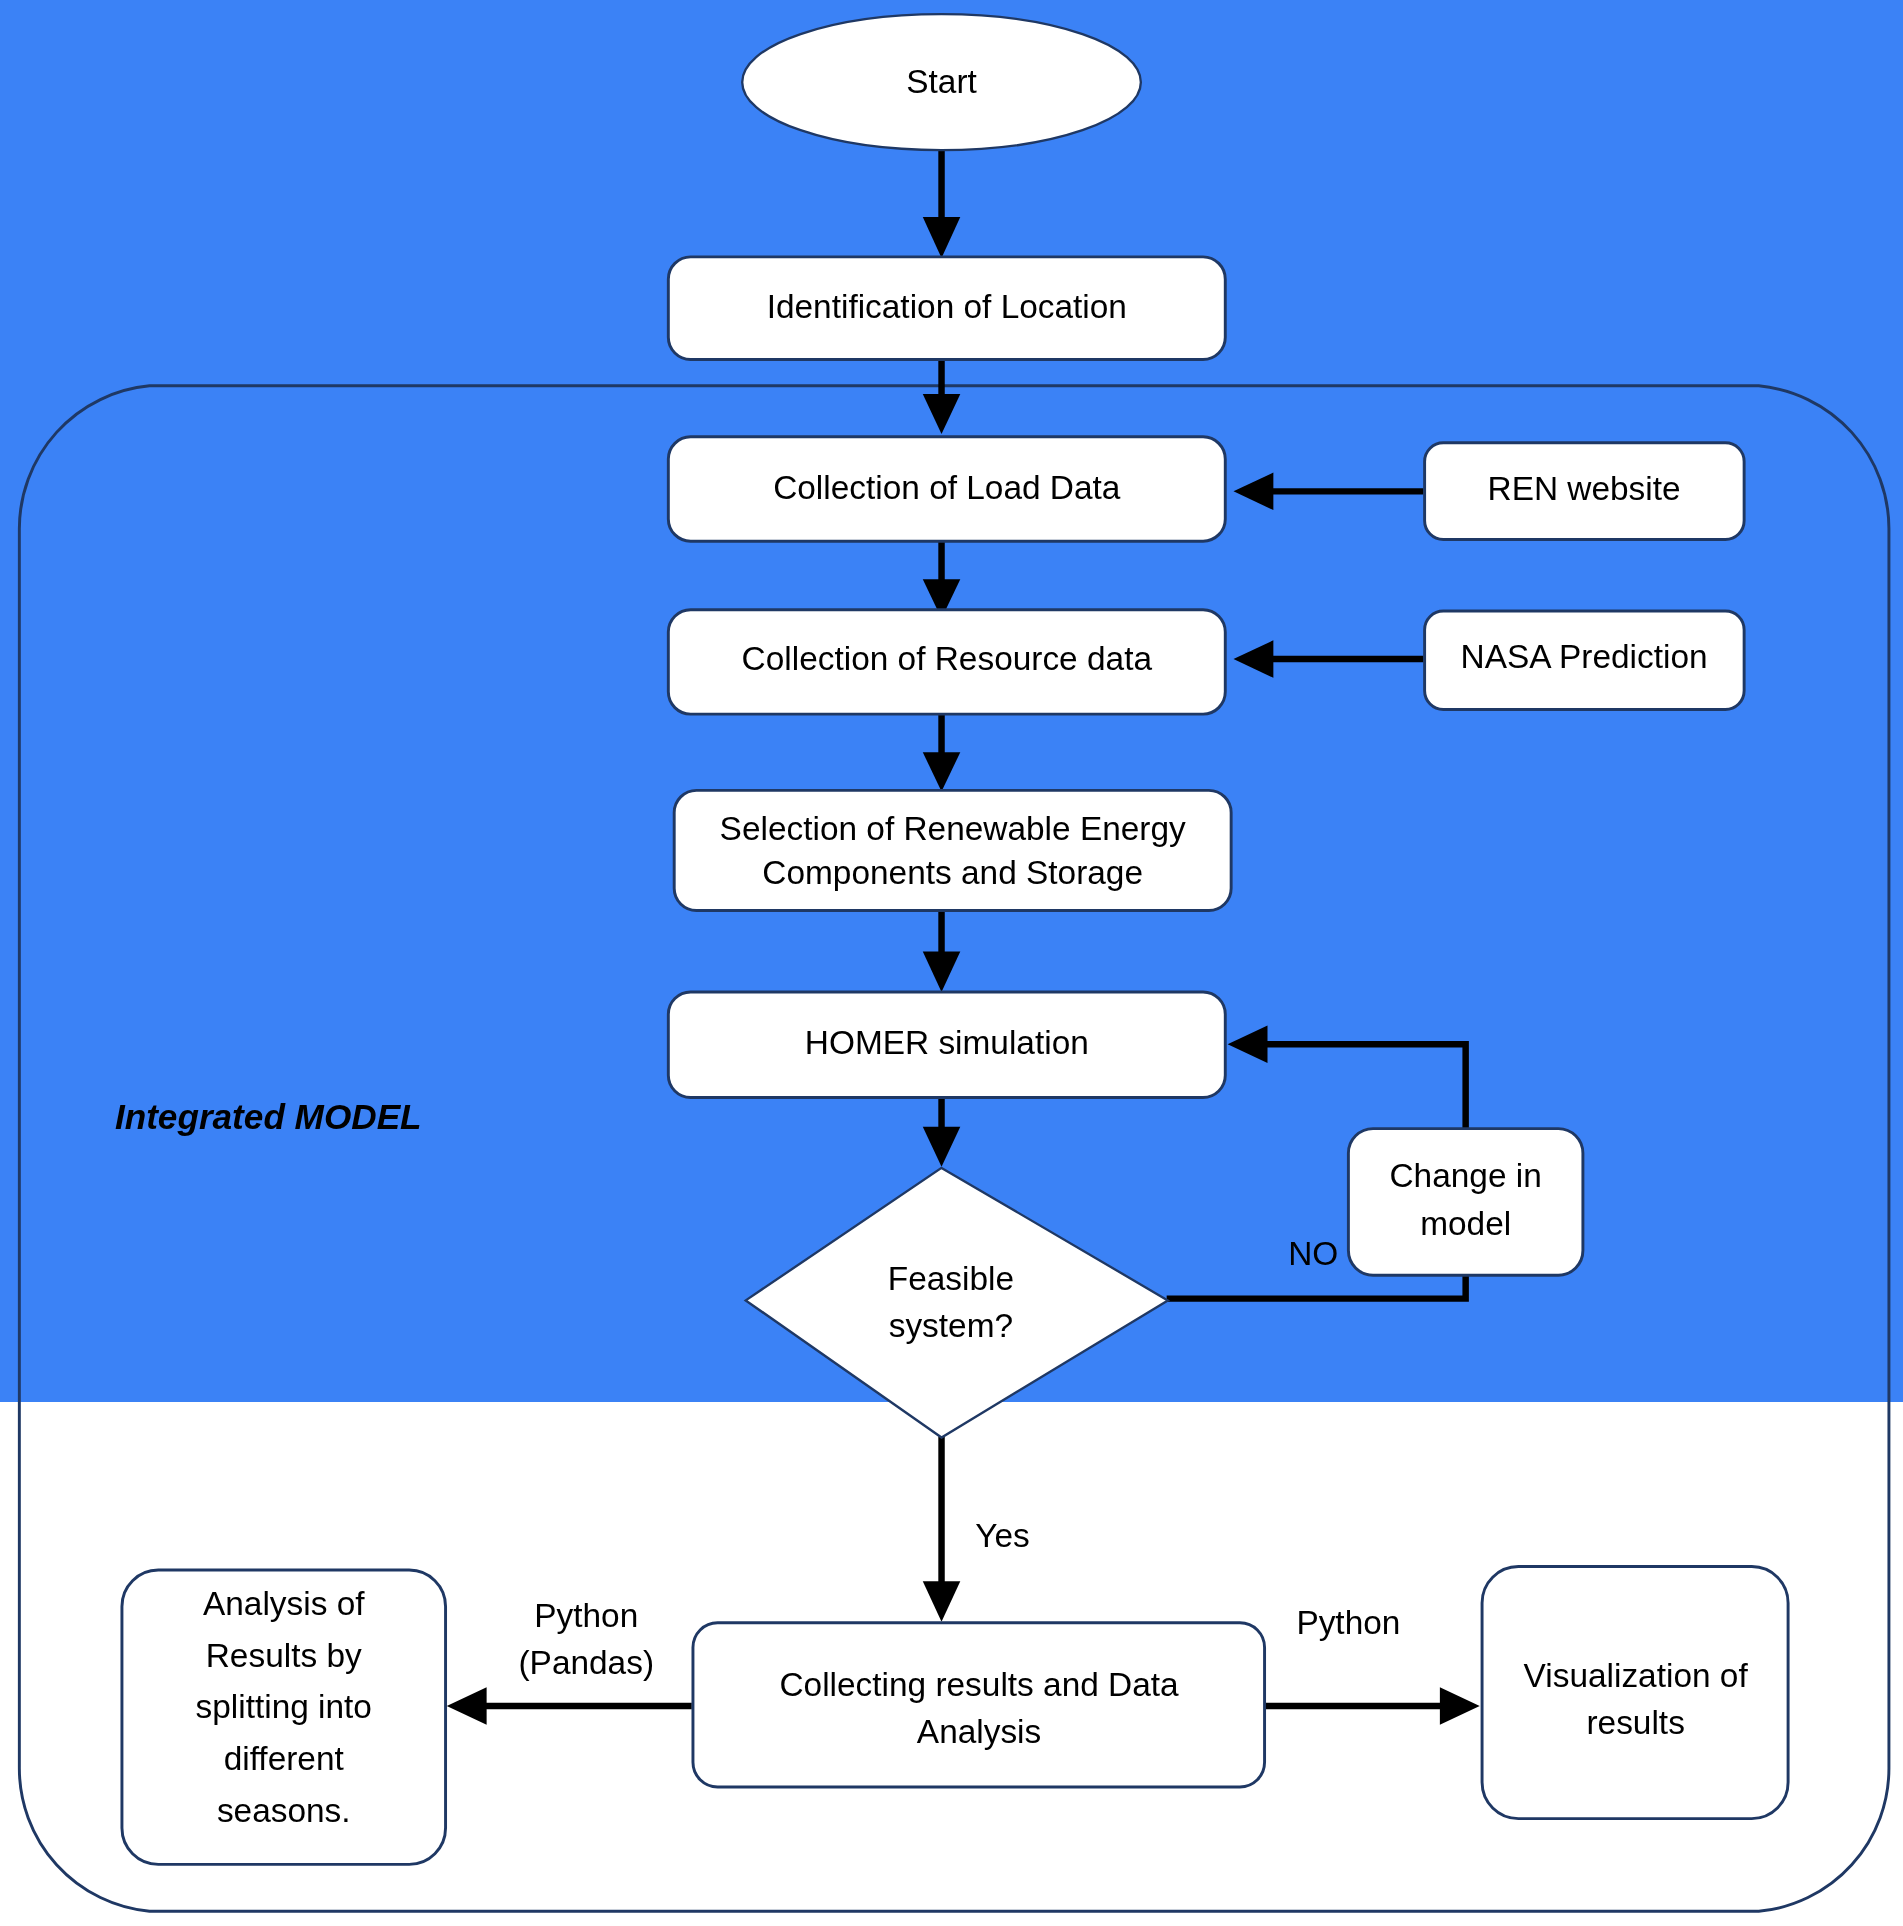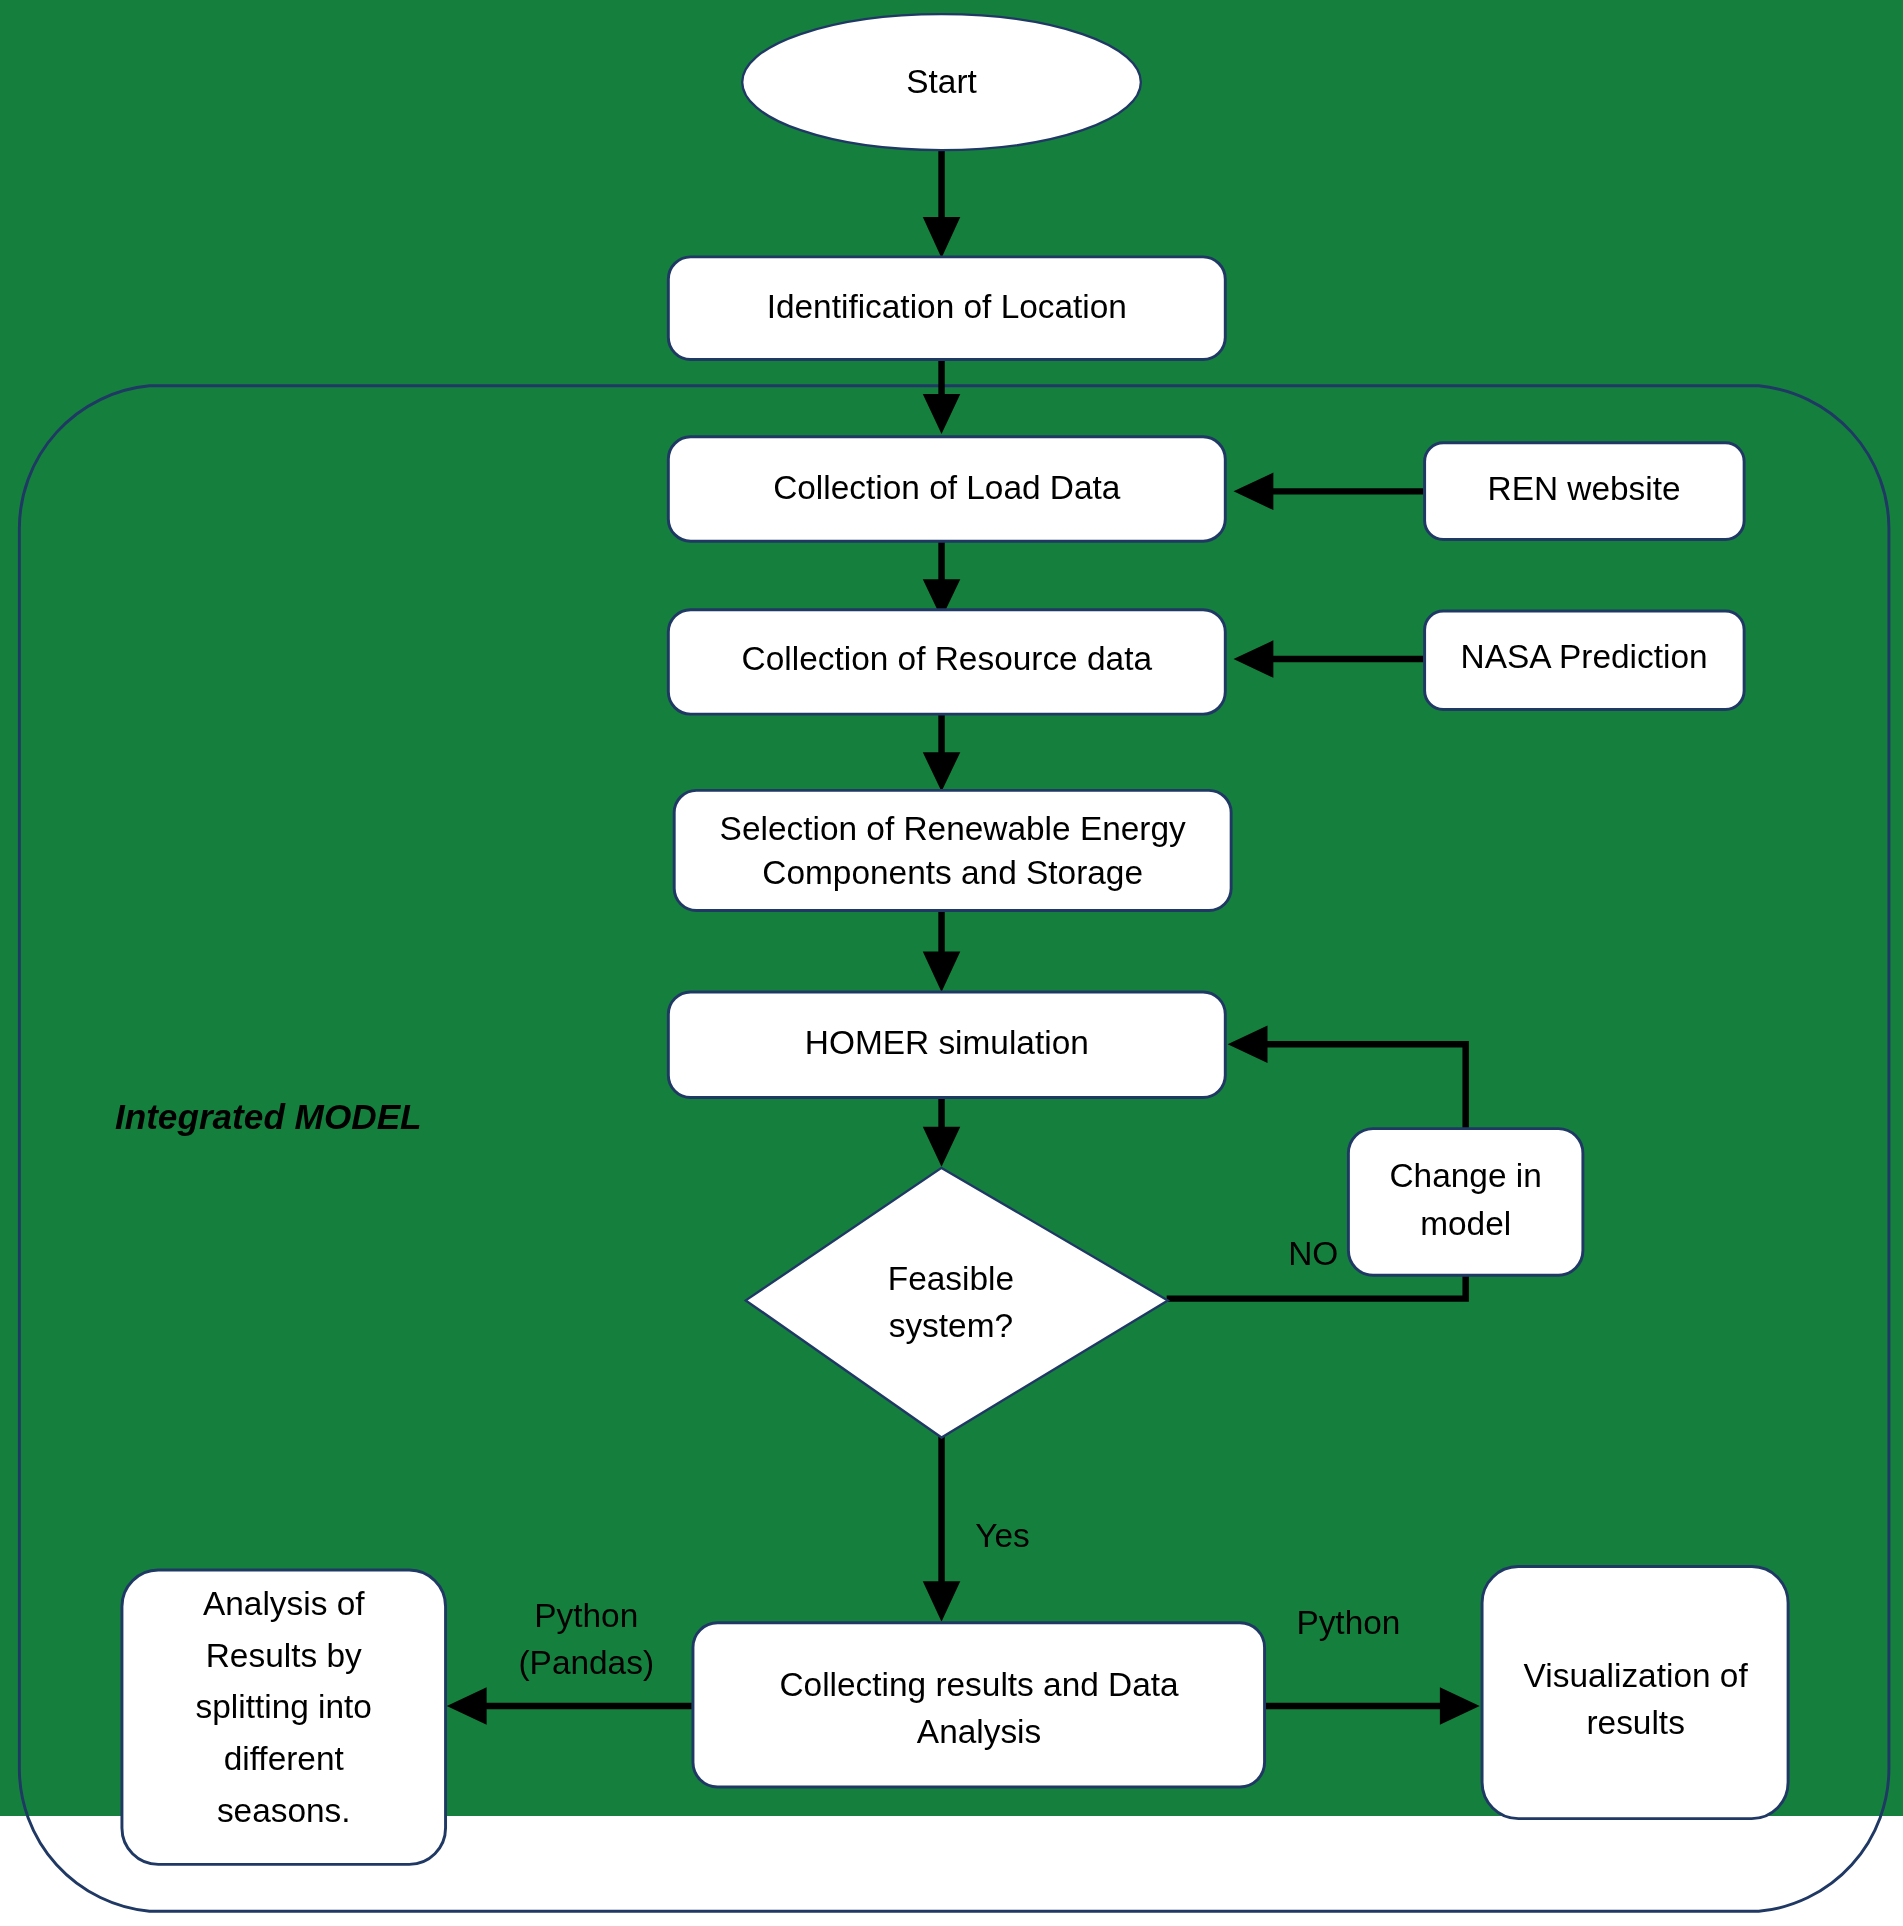--- a/index.html
+++ b/index.html
@@ -9,22 +9,22 @@
   }
   body {
     width: 1903px;
     height: 1926px;
     font-family: "Liberation Sans", sans-serif;
     overflow: hidden;
   }
   #flowchart-root {
     position: relative;
     width: 1903px;
-    height: 1816px;
-    background: #15803d;
+    height: 1402px;
+    background: #3b82f6;
   }
   svg.diagram {
     position: absolute;
     top: 0;
     left: 0;
     width: 1903px;
     height: 1926px;
     display: block;
   }
   .node-shape {

